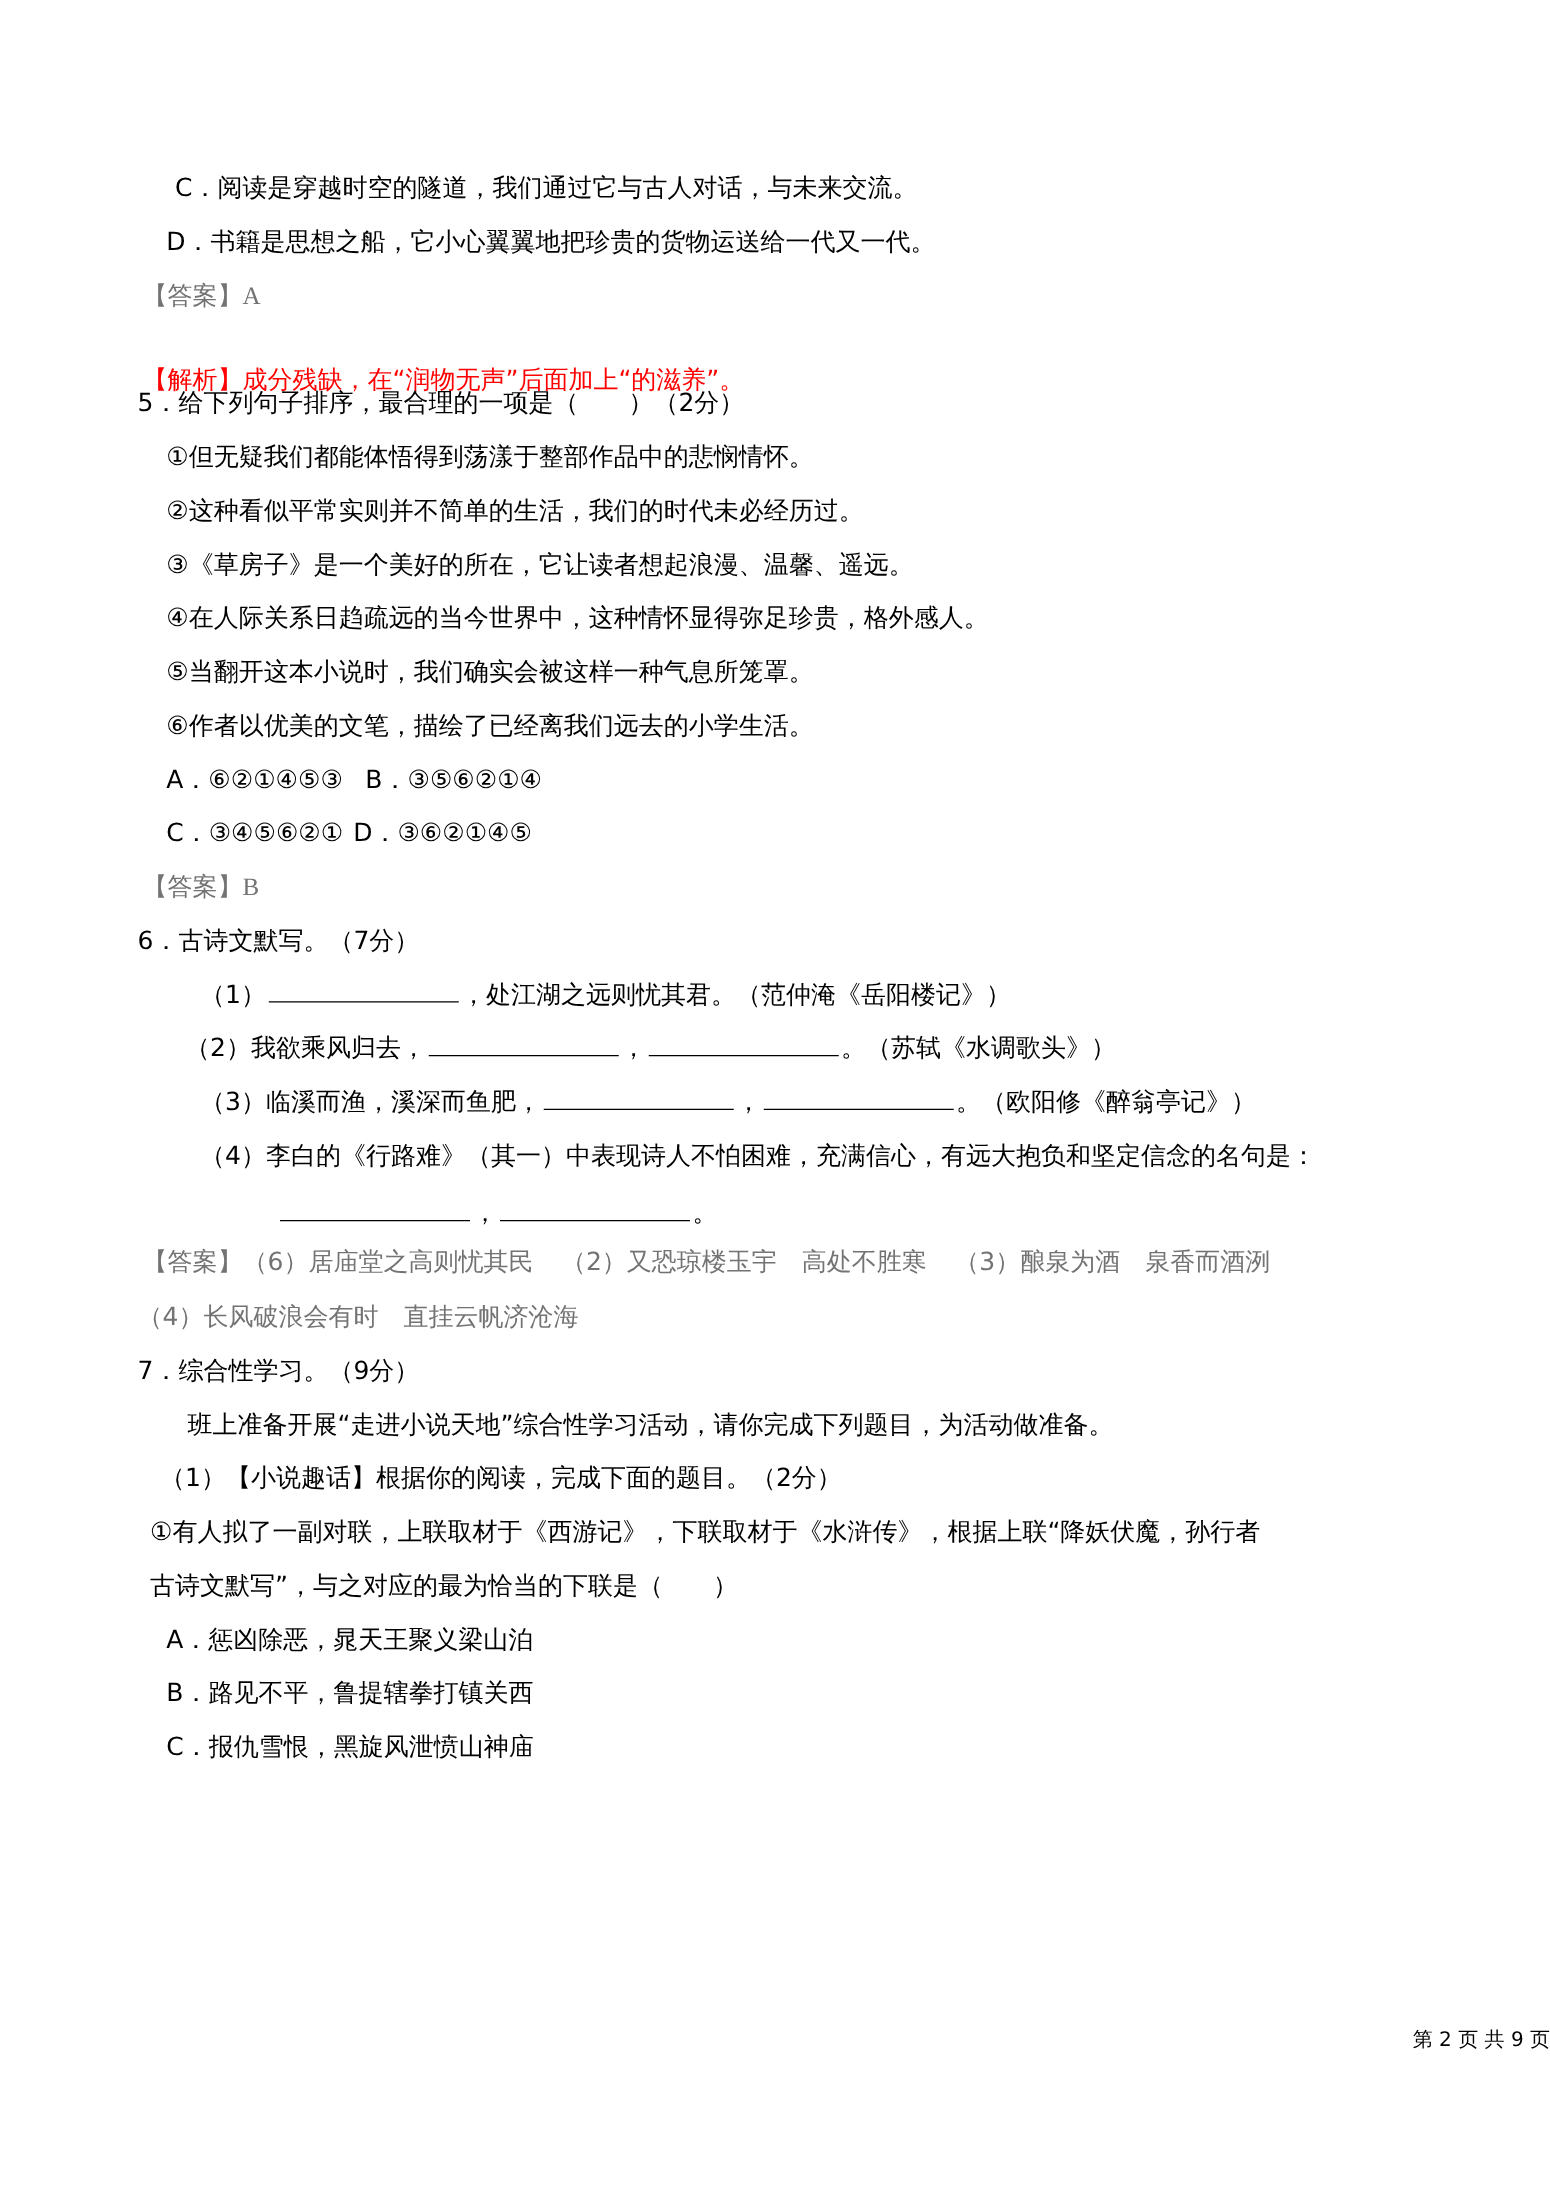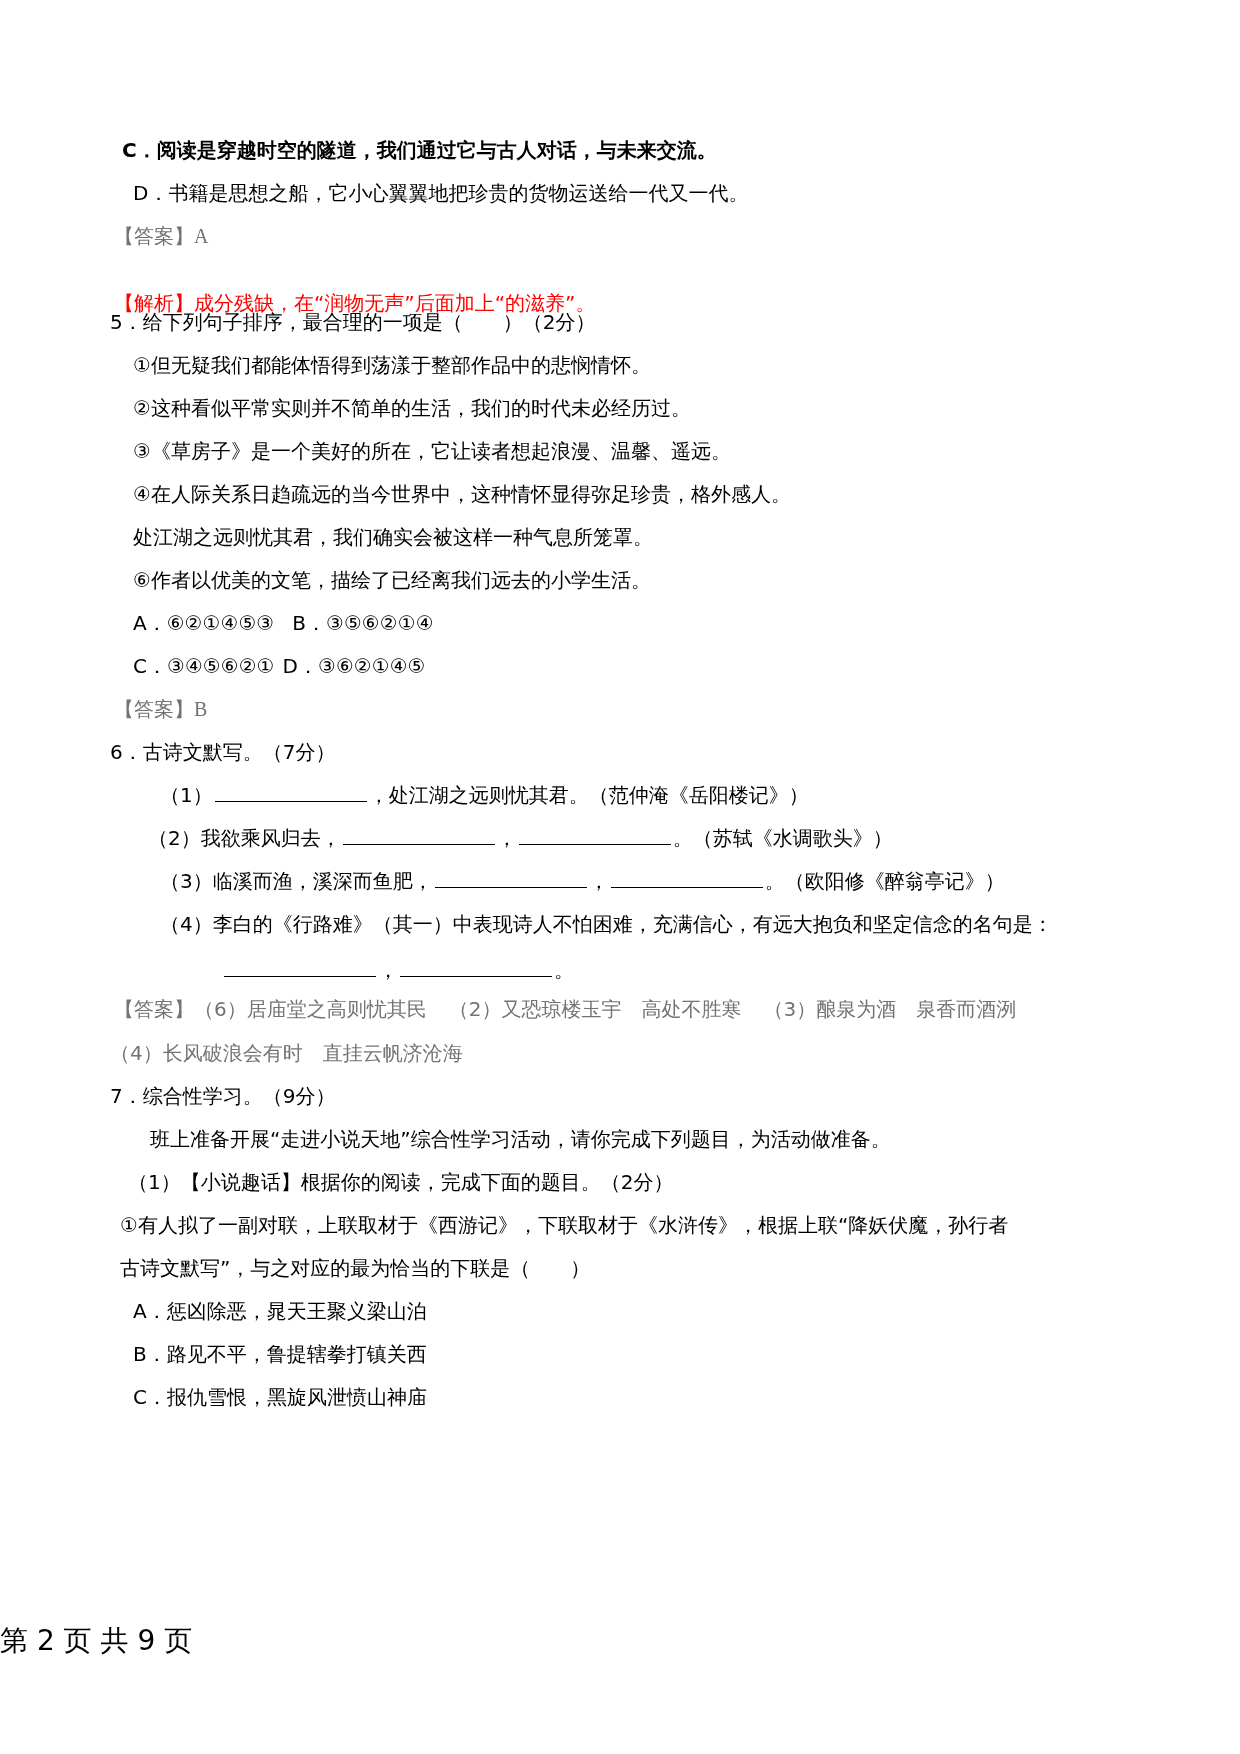--- a/index.html
+++ b/index.html
@@ -21,44 +21,44 @@
       display: inline-block;
       border-bottom: 1.5px solid #000;
       height: 20px;
       vertical-align: baseline;
       margin: 0 2px;
     }
     .footer {
       position: absolute;
       left: 0; right: 0;
       top: 1622px;
-      text-align: left;
-      font-size: 28px;
+      text-align: right;
+      font-size: 16px;
       font-family: "DejaVu Sans", sans-serif;
     }
     .gap { display: inline-block; }
   </style>
 </head>
 <body>
 
-<div class="line" style="left:122px; top:136px;font-weight:bold;">C．阅读是穿越时空的隧道，我们通过它与古人对话，与未来交流。</div>
+<div class="line" style="left:140px; top:136px;">C．阅读是穿越时空的隧道，我们通过它与古人对话，与未来交流。</div>
 <div class="line" style="left:133px; top:179px;">D．书籍是思想之船，它小心翼翼地把珍贵的货物运送给一代又一代。</div>
 <div class="line blue" style="left:114px; top:222px;">
   <span>【答案】</span><span class="latin">A</span>
 </div>
 <div class="line red" style="left:114px; top:265px;margin-top:24px;">
   <span>【解析】</span><span>成分残缺，在“润物无声”后面加上“的滋养”。</span>
 </div>
 
 <div class="line" style="left:110px; top:308px;">5．给下列句子排序，最合理的一项是（　　）（2分）</div>
 <div class="line" style="left:133px; top:351px;">①但无疑我们都能体悟得到荡漾于整部作品中的悲悯情怀。</div>
 <div class="line" style="left:133px; top:394px;">②这种看似平常实则并不简单的生活，我们的时代未必经历过。</div>
 <div class="line" style="left:133px; top:437px;">③《草房子》是一个美好的所在，它让读者想起浪漫、温馨、遥远。</div>
 <div class="line" style="left:133px; top:480px;">④在人际关系日趋疏远的当今世界中，这种情怀显得弥足珍贵，格外感人。</div>
-<div class="line" style="left:133px; top:523px;">处江湖之远则忧其君，我们确实会被这样一种气息所笼罩。</div>
+<div class="line" style="left:133px; top:523px;">⑤当翻开这本小说时，我们确实会被这样一种气息所笼罩。</div>
 <div class="line" style="left:133px; top:566px;">⑥作者以优美的文笔，描绘了已经离我们远去的小学生活。</div>
 <div class="line" style="left:133px; top:609px;">
   <span>A．⑥②①④⑤③</span><span class="gap" style="width:18px"></span><span>B．③⑤⑥②①④</span>
 </div>
 <div class="line" style="left:133px; top:652px;">
   <span>C．③④⑤⑥②①</span><span class="gap" style="width:8px"></span><span>D．③⑥②①④⑤</span>
 </div>
 <div class="line blue" style="left:114px; top:695px;">
   <span>【答案】</span><span class="latin">B</span>
 </div>

